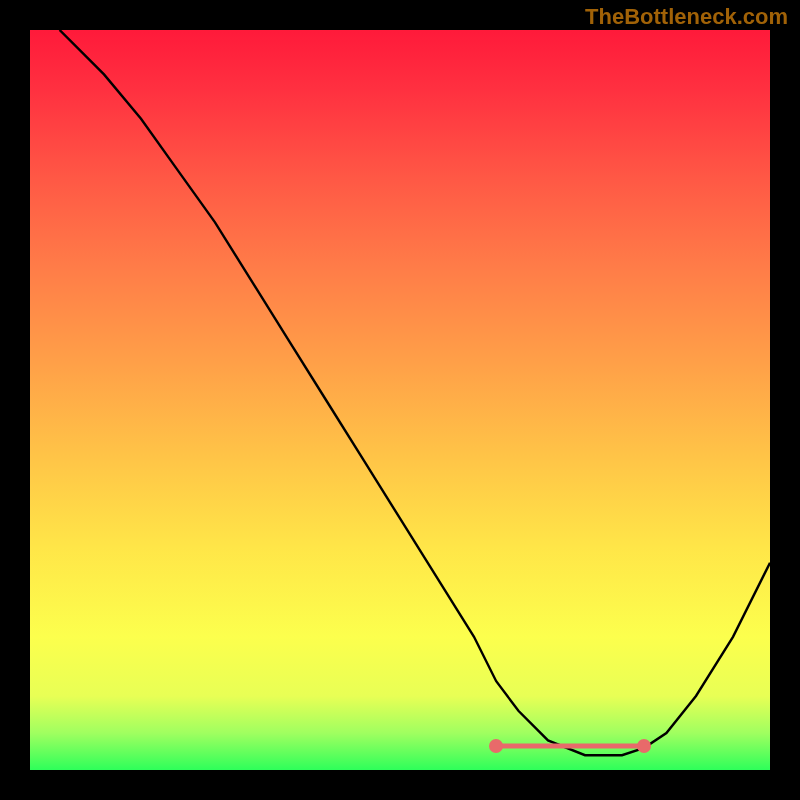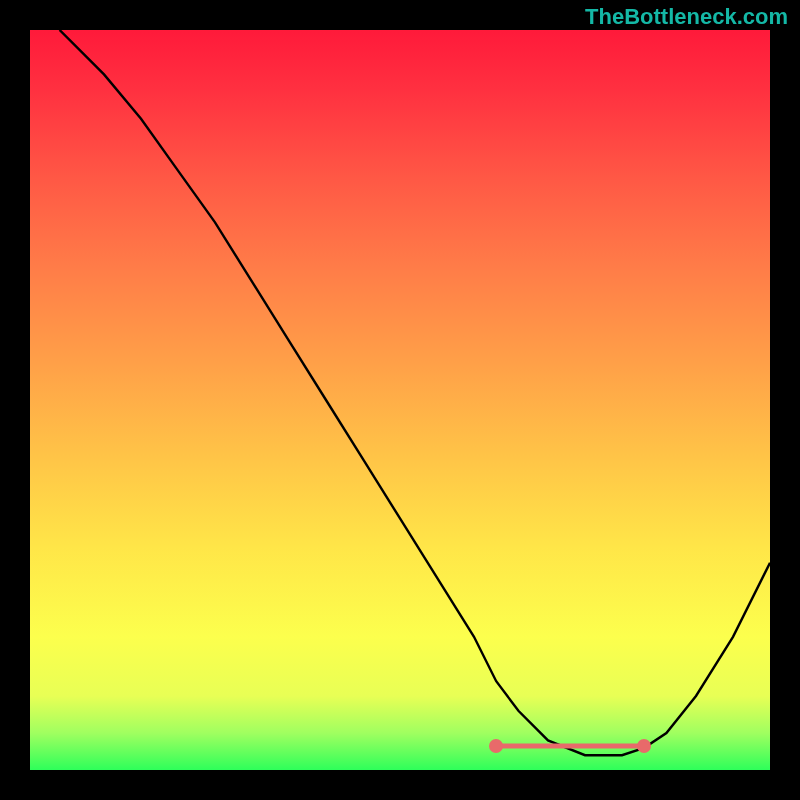--- a/index.html
+++ b/index.html
@@ -8,21 +8,21 @@
     height: 800px;
     background: #000;
     position: relative;
     font-family: Arial, sans-serif;
     overflow: hidden;
   }
   .watermark {
     position: absolute;
     top: 4px;
     right: 12px;
-    color: #14b8a6;
+    color: #a16207;
     font-size: 22px;
     font-weight: bold;
     z-index: 10;
   }
   .plot-area {
     position: absolute;
     left: 30px;
     top: 30px;
     width: 740px;
     height: 740px;

